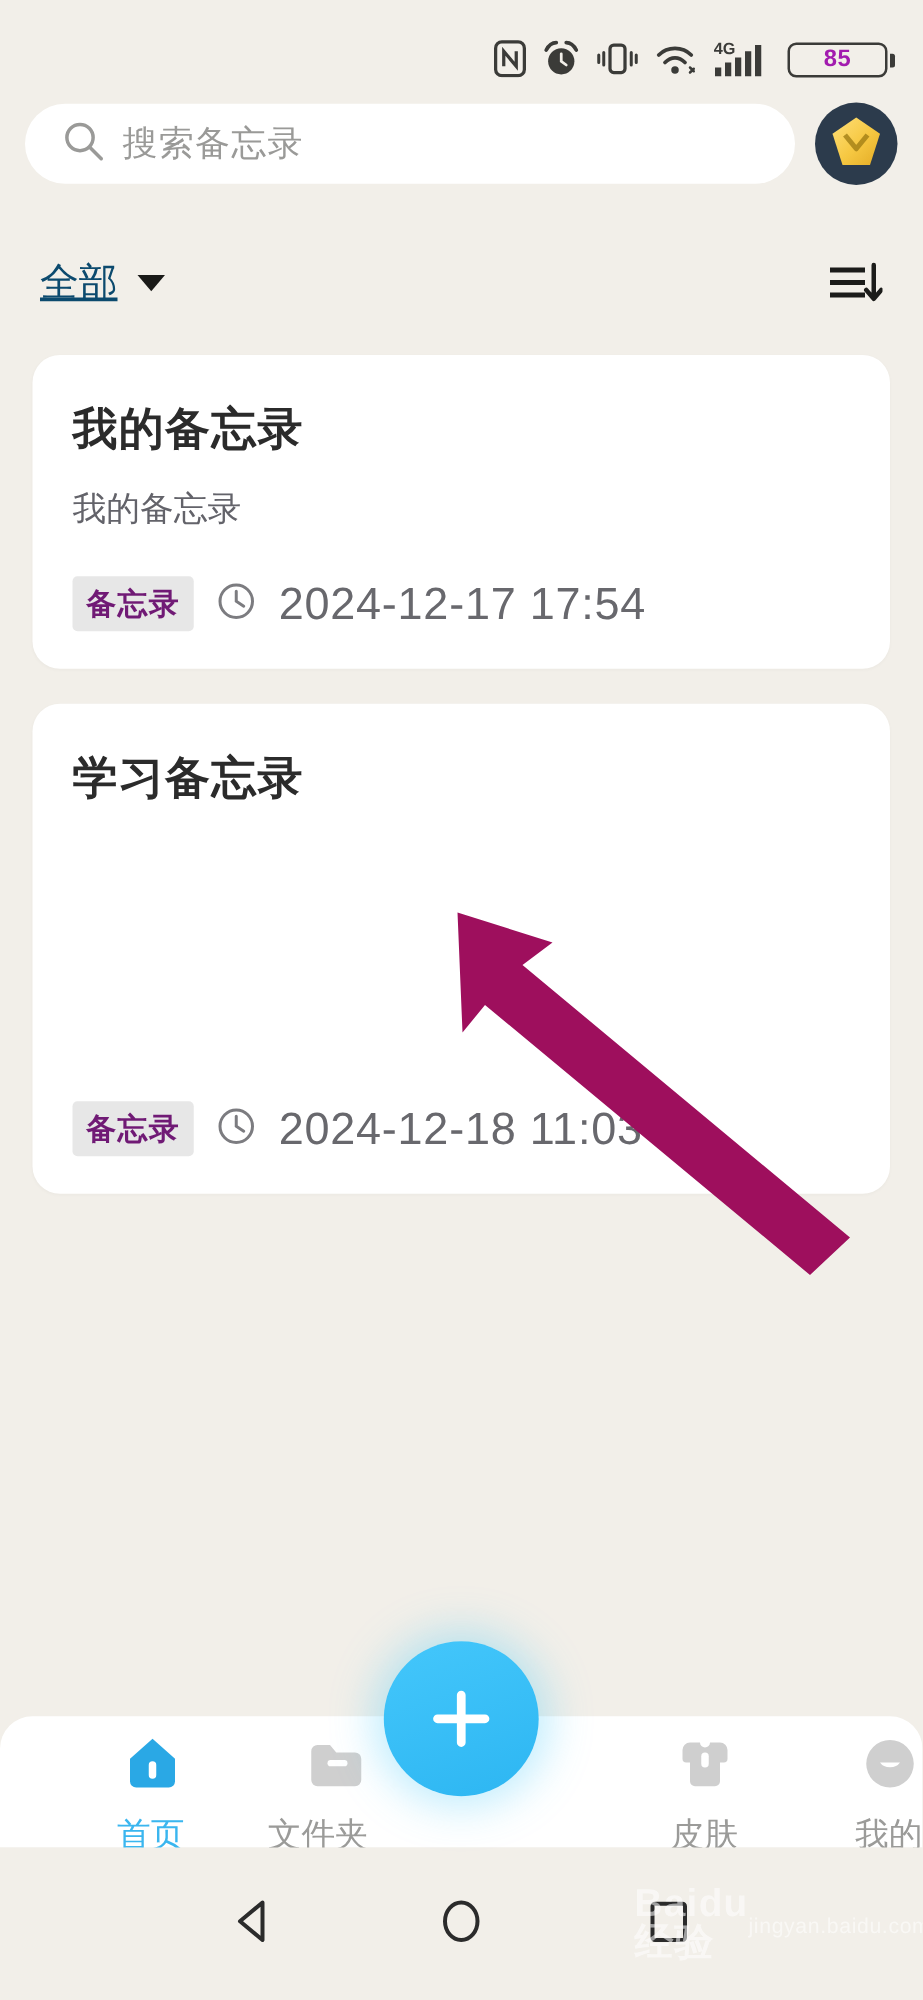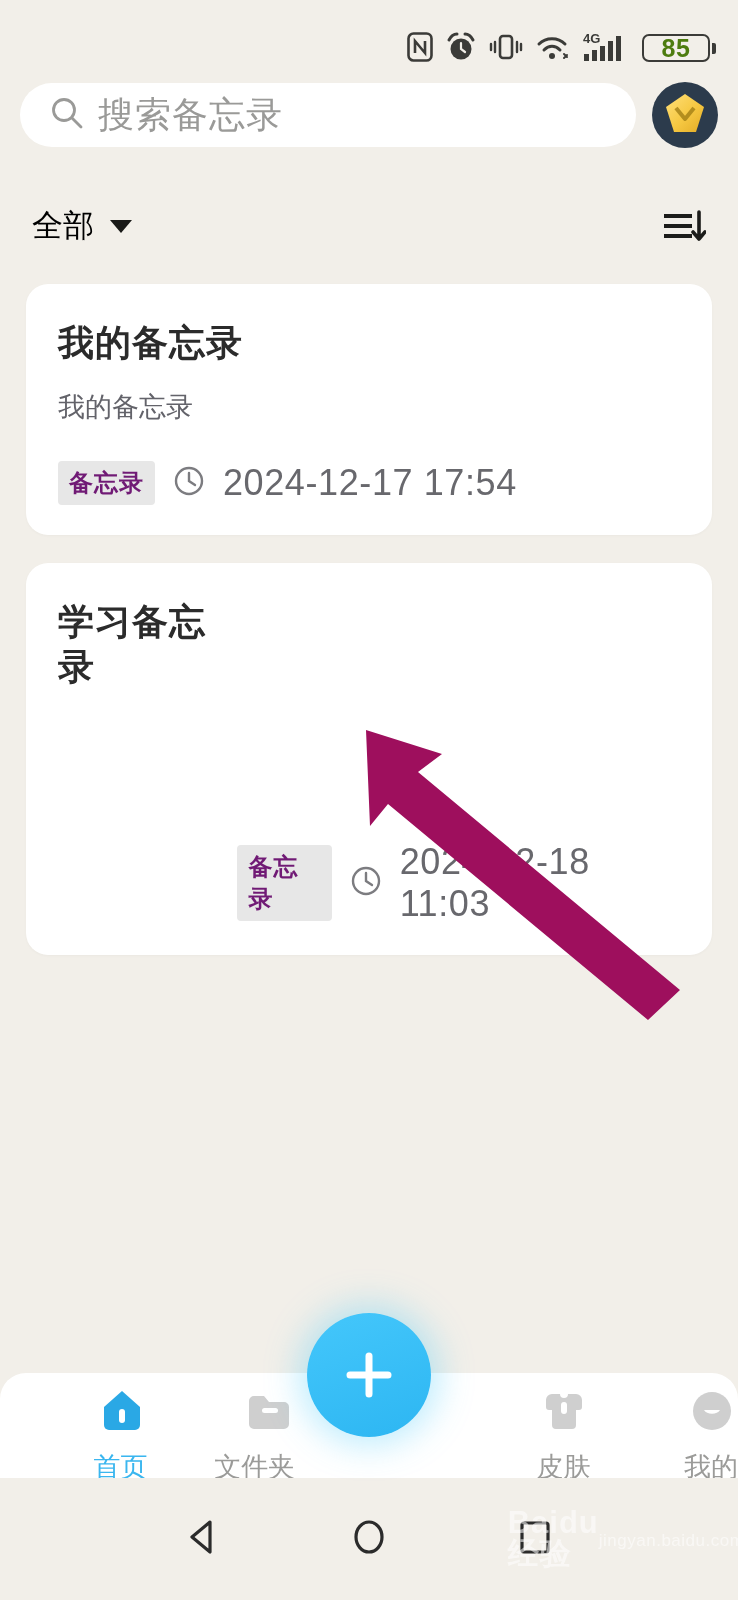--- a/index.html
+++ b/index.html
@@ -21,73 +21,73 @@
     display:flex; align-items:flex-end; justify-content:flex-end;
     padding-right:22px; gap:13px;
   }
   .statusbar svg { display:block; }
   .si { color:#3b3b38; }
   .batt {
     display:flex; align-items:center; gap:2px;
   }
   .batt-body {
     border:2.5px solid #3b3b38; border-radius:7px;
-    width:68px; height:28px;
+    width:80px; height:28px;
     display:flex; align-items:center; justify-content:center;
-    font-size:25px; font-weight:700; color:#4d7c0f;
+    font-size:19px; font-weight:700; color:#a21caf;
     letter-spacing:0.5px;
   }
   .batt-cap { width:4px; height:11px; background:#3b3b38; border-radius:0 2px 2px 0; }
 
   
   .searchrow {
     position:absolute; top:82px; left:0; width:738px; height:66px;
     display:flex; align-items:center; padding:0 20px; gap:16px;
   }
   .searchbox {
     flex:1; height:64px; background:#ffffff; border-radius:34px;
     display:flex; align-items:center; padding-left:30px; gap:14px;
   }
   .searchbox .ph {
-    font-size:36px; color:#9a9a98; letter-spacing:1px;
+    font-size:28px; color:#9a9a98; letter-spacing:1px;
   }
   .avatar {
     width:66px; height:66px; border-radius:50%;
     background:#2c3b4c;
     display:flex; align-items:center; justify-content:center;
     flex:0 0 66px;
   }
 
   
   .filterrow {
     position:absolute; top:190px; left:0; width:738px; height:72px;
     display:flex; align-items:center; padding:0 32px;
   }
   .filter {
     display:flex; align-items:center; gap:16px;
   }
-  .filter .ftext { font-size:31px; color:#000000; }
+  .filter .ftext { font-size:31px; color:#0c4a6e;text-decoration:underline; }
   .caret {
     width:0; height:0;
     border-left:11px solid transparent;
     border-right:11px solid transparent;
     border-top:13px solid #1a1a18;
   }
   .sortbtn { margin-left:auto; display:flex; align-items:center; }
 
   
   .cards { position:absolute; top:284px; left:26px; width:686px; }
   .card {
     background:#ffffff; border-radius:22px;
     padding:36px 32px 30px 32px;
     margin-bottom:28px;
     box-shadow:0 1px 3px rgba(0,0,0,0.03);
     position:relative;
   }
-  .card.tall { height:392px; display:flex; flex-direction:row; }
+  .card.tall { height:392px; display:flex; flex-direction:column; }
   .card-title {
     font-size:36px; font-weight:bold; color:#2b2b2b;
     letter-spacing:1px; line-height:1.25;
   }
   .card-body {
     font-size:27px; color:#63636a; margin-top:25px; line-height:1.3;
   }
   .card-meta {
     display:flex; align-items:center; gap:18px; margin-top:36px;
   }

